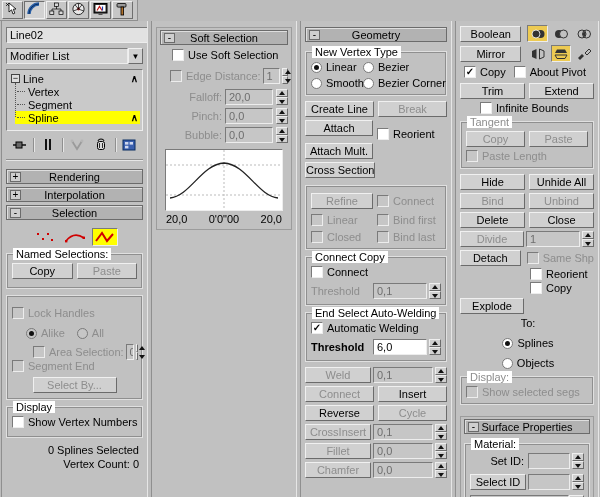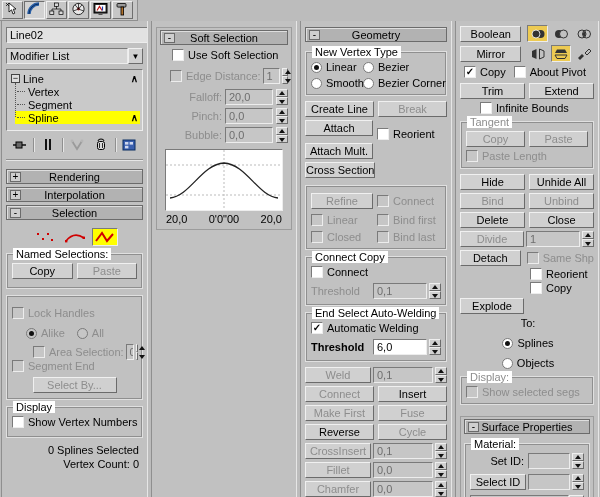--- a/index.html
+++ b/index.html
@@ -478,24 +478,20 @@
     <div class="spin">
         <b class="u"></b>
         <b class="d"></b>
       </div>
   </div>
   <div class="row2">
     <div class="btn dis">Connect</div>
     <div class="btn">Insert</div>
   </div>
   <div class="row2">
-    <div class="btn dis">Make First</div>
-    <div class="btn dis">Fuse</div>
-  </div>
-  <div class="row2">
     <div class="btn">Reverse</div>
     <div class="btn dis">Cycle</div>
   </div>
   <div class="g-spinrow">
     <div class="btn dis">CrossInsert</div>
     <div class="fld">0,1</div>
     <div class="spin">
         <b class="u"></b>
         <b class="d"></b>
       </div>

